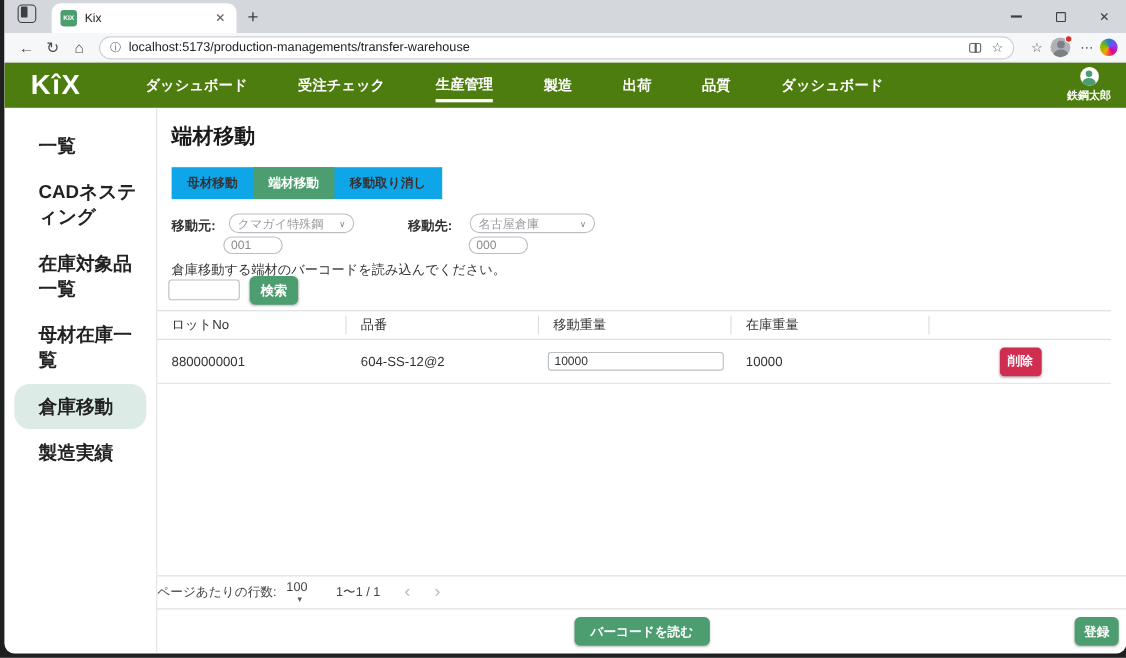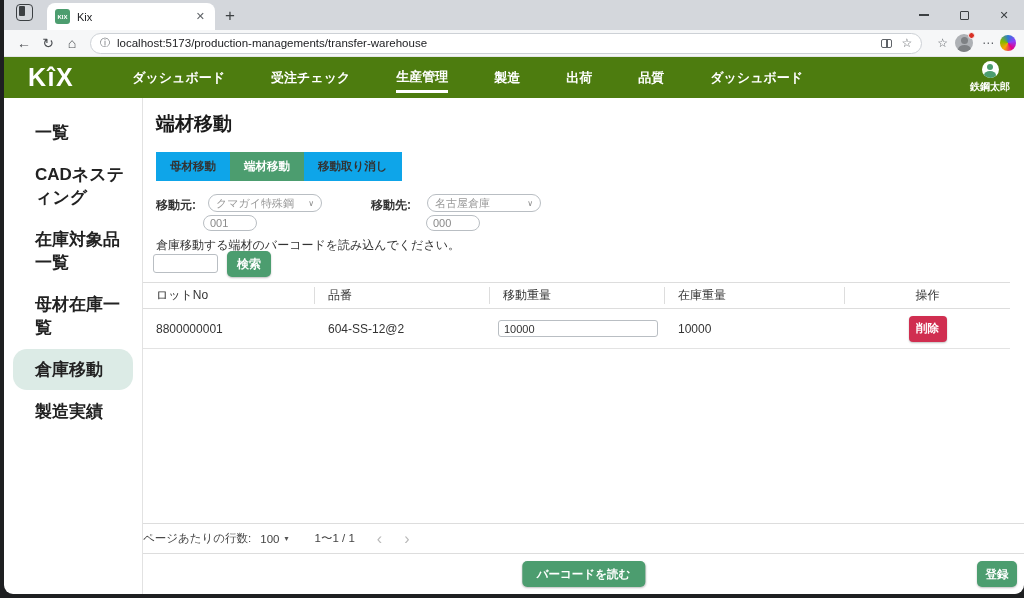--- a/index.html
+++ b/index.html
@@ -83,21 +83,21 @@
   .c1 { width:172px; } .c2 { width:175px; } .c3 { width:175px; } .c4 { width:180px; } .c5 { flex:1; text-align:center; padding-left:0; }
   .t-head .c1,.t-head .c2,.t-head .c3,.t-head .c4 { border-right:1px solid #ddd; height:17px; display:flex; align-items:center; }
   .weight-input { width:160px; height:17px; border:1px solid #b9bec3; border-radius:3px; font-size:11px; color:#333; padding:0 5px; }
   .delete-btn { width:38px; height:26px; background:#d02e50; color:#fff; border:none; border-radius:4px; font-size:11.5px; font-weight:bold;
                 box-shadow:0 1px 2px rgba(0,0,0,.25); cursor:pointer; }
 
   .spacer { flex:1; }
 
   .pagination { height:31px; border-top:1px solid #ddd; border-bottom:1px solid #ddd; display:flex; align-items:center; justify-content:flex-start;
                 font-size:11.5px; color:#444; padding-right:14px; flex:none; }
-  .rows-select { display:flex; align-items:center; margin-left:9px; cursor:pointer; }
+  .rows-select { display:flex; align-items:center; margin-left:9px; cursor:pointer;flex-direction:column; }
   .rows-select .chev { font-size:8px; color:#555; margin-left:5px; }
   .page-range { margin-left:26px; }
   .pg-arrow { font-size:16px; color:#b9b9b9; margin-left:22px; cursor:default; }
 
   .footer-bar { height:40px; position:relative; flex:none; }
   .scan-btn { position:absolute; left:50%; transform:translateX(-50%); top:7px; height:26px; padding:0 15px; background:#4c9d6f; color:#fff;
               border:none; border-radius:5px; font-size:11.5px; font-weight:bold; box-shadow:0 1px 2px rgba(0,0,0,.25); cursor:pointer;text-align:right; }
   .submit-btn { position:absolute; right:7px; top:7px; width:40px; height:26px; background:#4c9d6f; color:#fff; border:none; border-radius:5px;
                 font-size:11.5px; font-weight:bold; box-shadow:0 1px 2px rgba(0,0,0,.25); cursor:pointer; }
 </style>
@@ -202,21 +202,20 @@
         <input class="barcode-input" value="" style="">
         <button class="search-btn">検索</button>
       </div>
 
       <div class="data-table">
         <div class="t-head">
           <div class="cell c1">ロットNo</div>
           <div class="cell c2">品番</div>
           <div class="cell c3">移動重量</div>
           <div class="cell c4">在庫重量</div>
-          <div class="cell c5">操作</div>
         </div>
         <div class="t-row">
           <div class="cell c1">8800000001</div>
           <div class="cell c2">604-SS-12@2</div>
           <div class="cell c3" style="padding-left:8px;">
             <input class="weight-input" value="10000" style="">
           </div>
           <div class="cell c4">10000</div>
           <div class="cell c5">
             <button class="delete-btn">削除</button>

